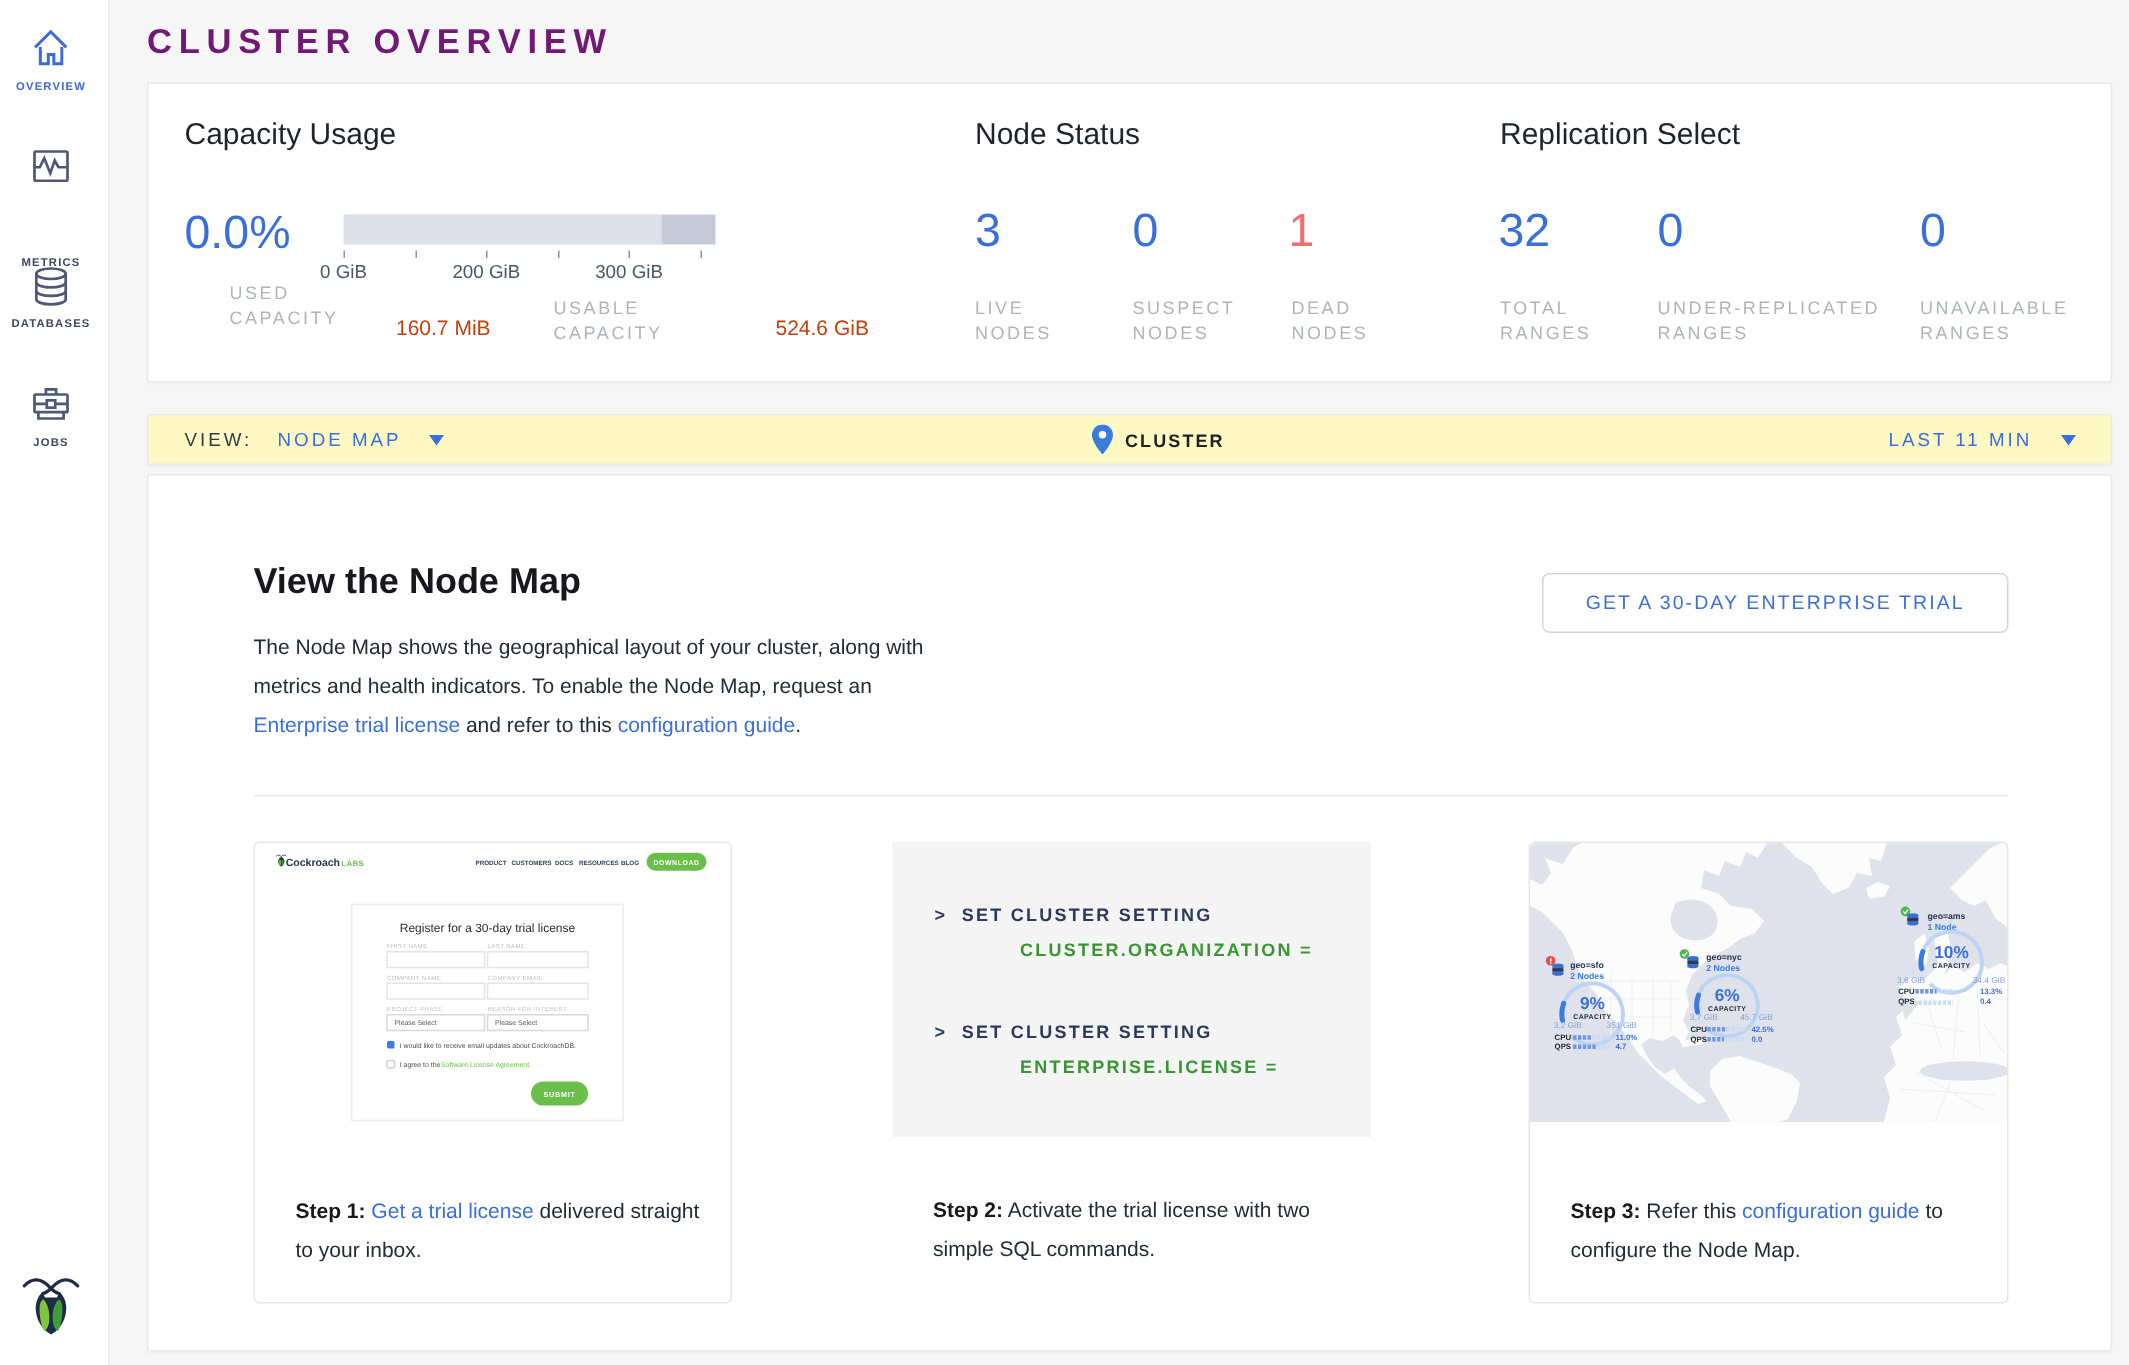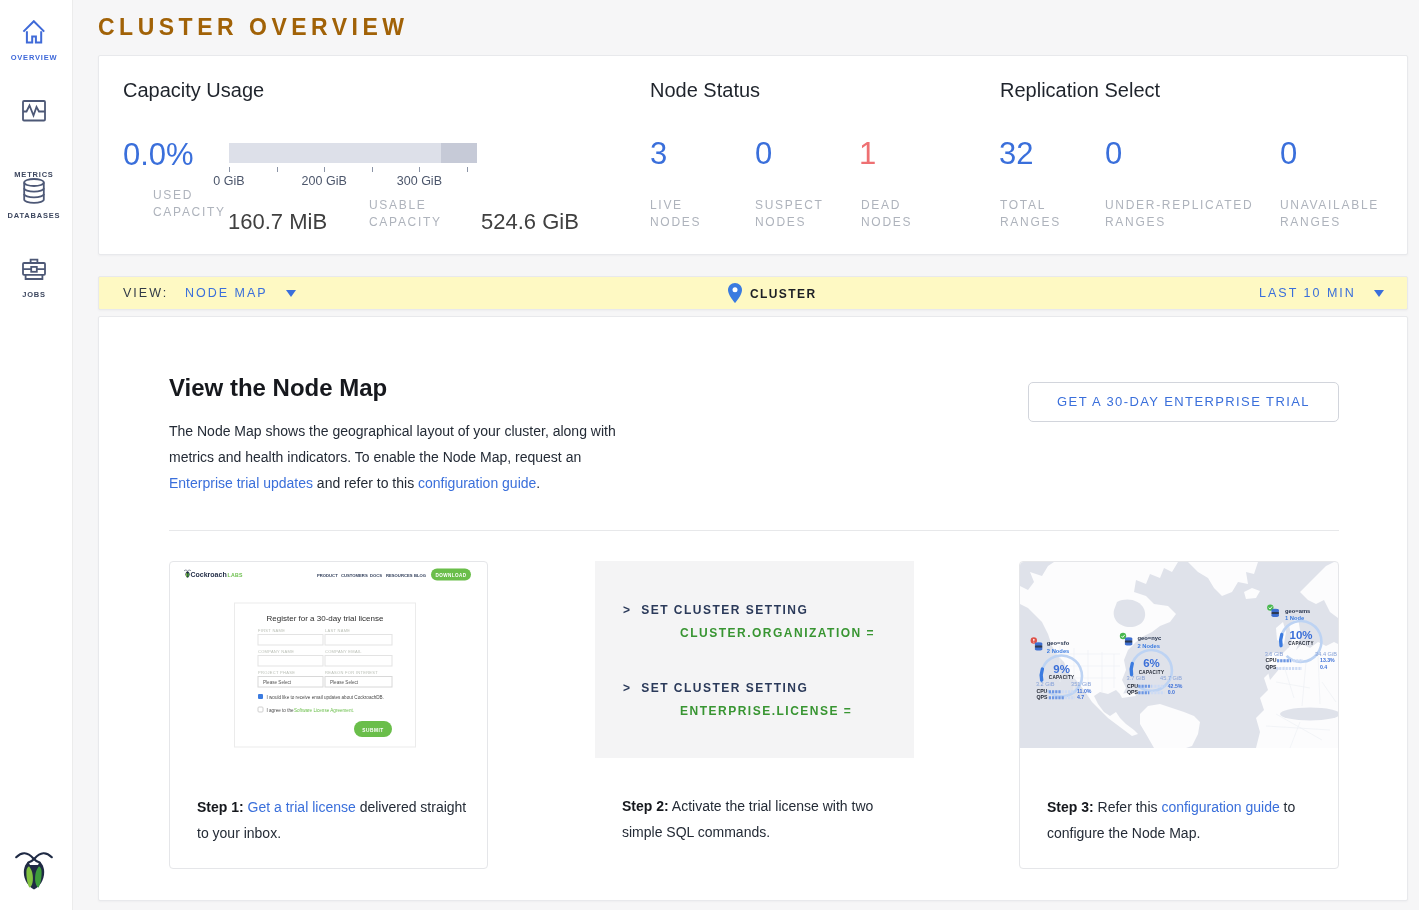--- a/index.html
+++ b/index.html
@@ -4,28 +4,28 @@
 <style>
 * { margin:0; padding:0; box-sizing:border-box; }
 html,body { width:1419px; height:910px; font-family:"Liberation Sans", sans-serif; background:#f6f6f7; overflow:hidden; }
 .abs { position:absolute; }
 #root { position:relative; width:1419px; height:910px; }
 
 #sidebar { position:absolute; left:0; top:0; width:73px; height:910px; background:#fff; border-right:1px solid #ececec; }
 .navlabel { font-size:7.5px; font-weight:bold; letter-spacing:0.8px; color:#3d475f; text-align:center; line-height:1; }
 .navblue { color:#3e68d9; }
 
-#pagetitle { position:absolute; left:98px; top:16px; font-size:23px; font-weight:600; letter-spacing:4.5px; color:#a16207; line-height:1;text-align:center; }
+#pagetitle { position:absolute; left:98px; top:16px; font-size:23px; font-weight:600; letter-spacing:4.5px; color:#701a75; line-height:1;text-align:center; }
 
 #summary { position:absolute; left:98px; top:55px; width:1310px; height:200px; background:#fff; border:1px solid #e8e9ec; border-radius:2px; box-shadow:0 1px 2px rgba(40,50,70,0.04); }
 .sechead { position:absolute; font-size:20px; font-weight:500; color:#1f242c; line-height:1; }
 .bignum { position:absolute; font-size:31px; color:#3a6fdb; line-height:1; }
 .rednum { color:#ee7072; }
 .sublabel { position:absolute; font-size:12px; letter-spacing:1.7px; color:#aeb3bc; line-height:16.5px; }
-.bluemetric { position:absolute; font-size:22px; color:#404040; line-height:1; }
+.bluemetric { position:absolute; font-size:14px; color:#c2410c; line-height:1;margin-left:36px; }
 
 #capbar-light { position:absolute; left:130px; top:87px; width:212px; height:20px; background:#dde0e9; }
 #capbar-dark  { position:absolute; left:342px; top:87px; width:36px; height:20px; background:#c6cad7; }
 .tick { position:absolute; top:111px; width:1px; height:5px; background:#8b94a6; }
 .ticklabel { position:absolute; top:119px; font-size:12.5px; color:#4c566b; width:60px; text-align:center; line-height:1; }
 
 #toolbar { position:absolute; left:98px; top:276px; width:1310px; height:34px; background:#fef9c3; border:1px solid #e8e9ec; border-radius:2px; box-shadow:0 1px 2px rgba(40,50,70,0.04); }
 .tbtext { position:absolute; top:9px; font-size:12.5px; letter-spacing:2px; font-weight:500; }
 
 #panel { position:absolute; left:98px; top:316px; width:1310px; height:585px; background:#fff; border:1px solid #e8e9ec; border-radius:2px; box-shadow:0 1px 2px rgba(40,50,70,0.04); }
@@ -119,29 +119,29 @@
     <div class="tbtext" style="left:24px; color:#313a48;">VIEW:</div>
     <div class="tbtext" style="left:86px; color:#3a6fdb;">NODE MAP</div>
     <svg class="abs" style="left:187px; top:13px;" width="10" height="8">
         <polygon points="0,0 10,0 5,7" fill="#3a6fdb"></polygon>
       </svg>
     <svg class="abs" style="left:629px; top:6px;" width="14" height="20" viewBox="0 0 14 20">
         <path d="M7 0C3.1 0 0 3.1 0 7c0 5.2 7 13 7 13s7-7.8 7-13C14 3.1 10.9 0 7 0z" fill="#3a7be0"></path>
         <circle cx="7" cy="6.8" r="2.5" fill="#fff"></circle>
       </svg>
     <div class="tbtext" style="left:651px; color:#1d2026; letter-spacing:1.4px; font-weight:600; font-size:12px; top:10px;">CLUSTER</div>
-    <div class="tbtext" style="left:1160px; color:#3a6fdb;">LAST 10 MIN</div>
+    <div class="tbtext" style="left:1160px; color:#3a6fdb;">LAST 11 MIN</div>
     <svg class="abs" style="left:1275px; top:13px;" width="10" height="8">
         <polygon points="0,0 10,0 5,7" fill="#3a6fdb"></polygon>
       </svg>
   </div>
 
   <div id="panel"></div>
   <div id="nm-head">View the Node Map</div>
-  <div id="nm-para">The Node Map shows the geographical layout of your cluster, along with metrics and health indicators. To enable the Node Map, request an <a class="blue">Enterprise trial updates</a> and refer to this <a class="blue">configuration guide</a>.</div>
+  <div id="nm-para">The Node Map shows the geographical layout of your cluster, along with metrics and health indicators. To enable the Node Map, request an <a class="blue">Enterprise trial license</a> and refer to this <a class="blue">configuration guide</a>.</div>
   <div id="trialbtn">GET A 30-DAY ENTERPRISE TRIAL</div>
   <div id="hr1"></div>
 
   <div class="card" id="card1" style="left:169px;">
     <svg style="position:absolute; left:0; top:0; border-radius:4px 4px 0 0;" width="317" height="190" viewBox="0 0 317 190" font-family="Liberation Sans, sans-serif">
       <g>
         <g transform="translate(4.2,3.1) scale(0.68)">
             <path d="M14.5 8.5 C16.2 6.8 17.8 6.9 19.6 8.8 M24.7 8.5 C23 6.8 21.4 6.9 19.6 8.8" stroke="#1f2a44" stroke-width="0.8" fill="none"></path>
         <path d="M19.6 9.2 C17.6 10 16.6 11.6 16.6 13.4 C16.6 15.7 17.9 17.8 19.6 18.6 C21.3 17.8 22.6 15.7 22.6 13.4 C22.6 11.6 21.6 10 19.6 9.2 Z" fill="#1f2a44"></path>
         <path d="M17.4 12.9 C17.5 12.1 18 11.6 18.7 11.3 C19.3 12.5 19.4 14.8 19.2 16.4 C19 17.2 18.6 17.8 18.3 17.9 C17.7 16.9 17.3 15 17.4 12.9 Z" fill="#82c341"></path>

